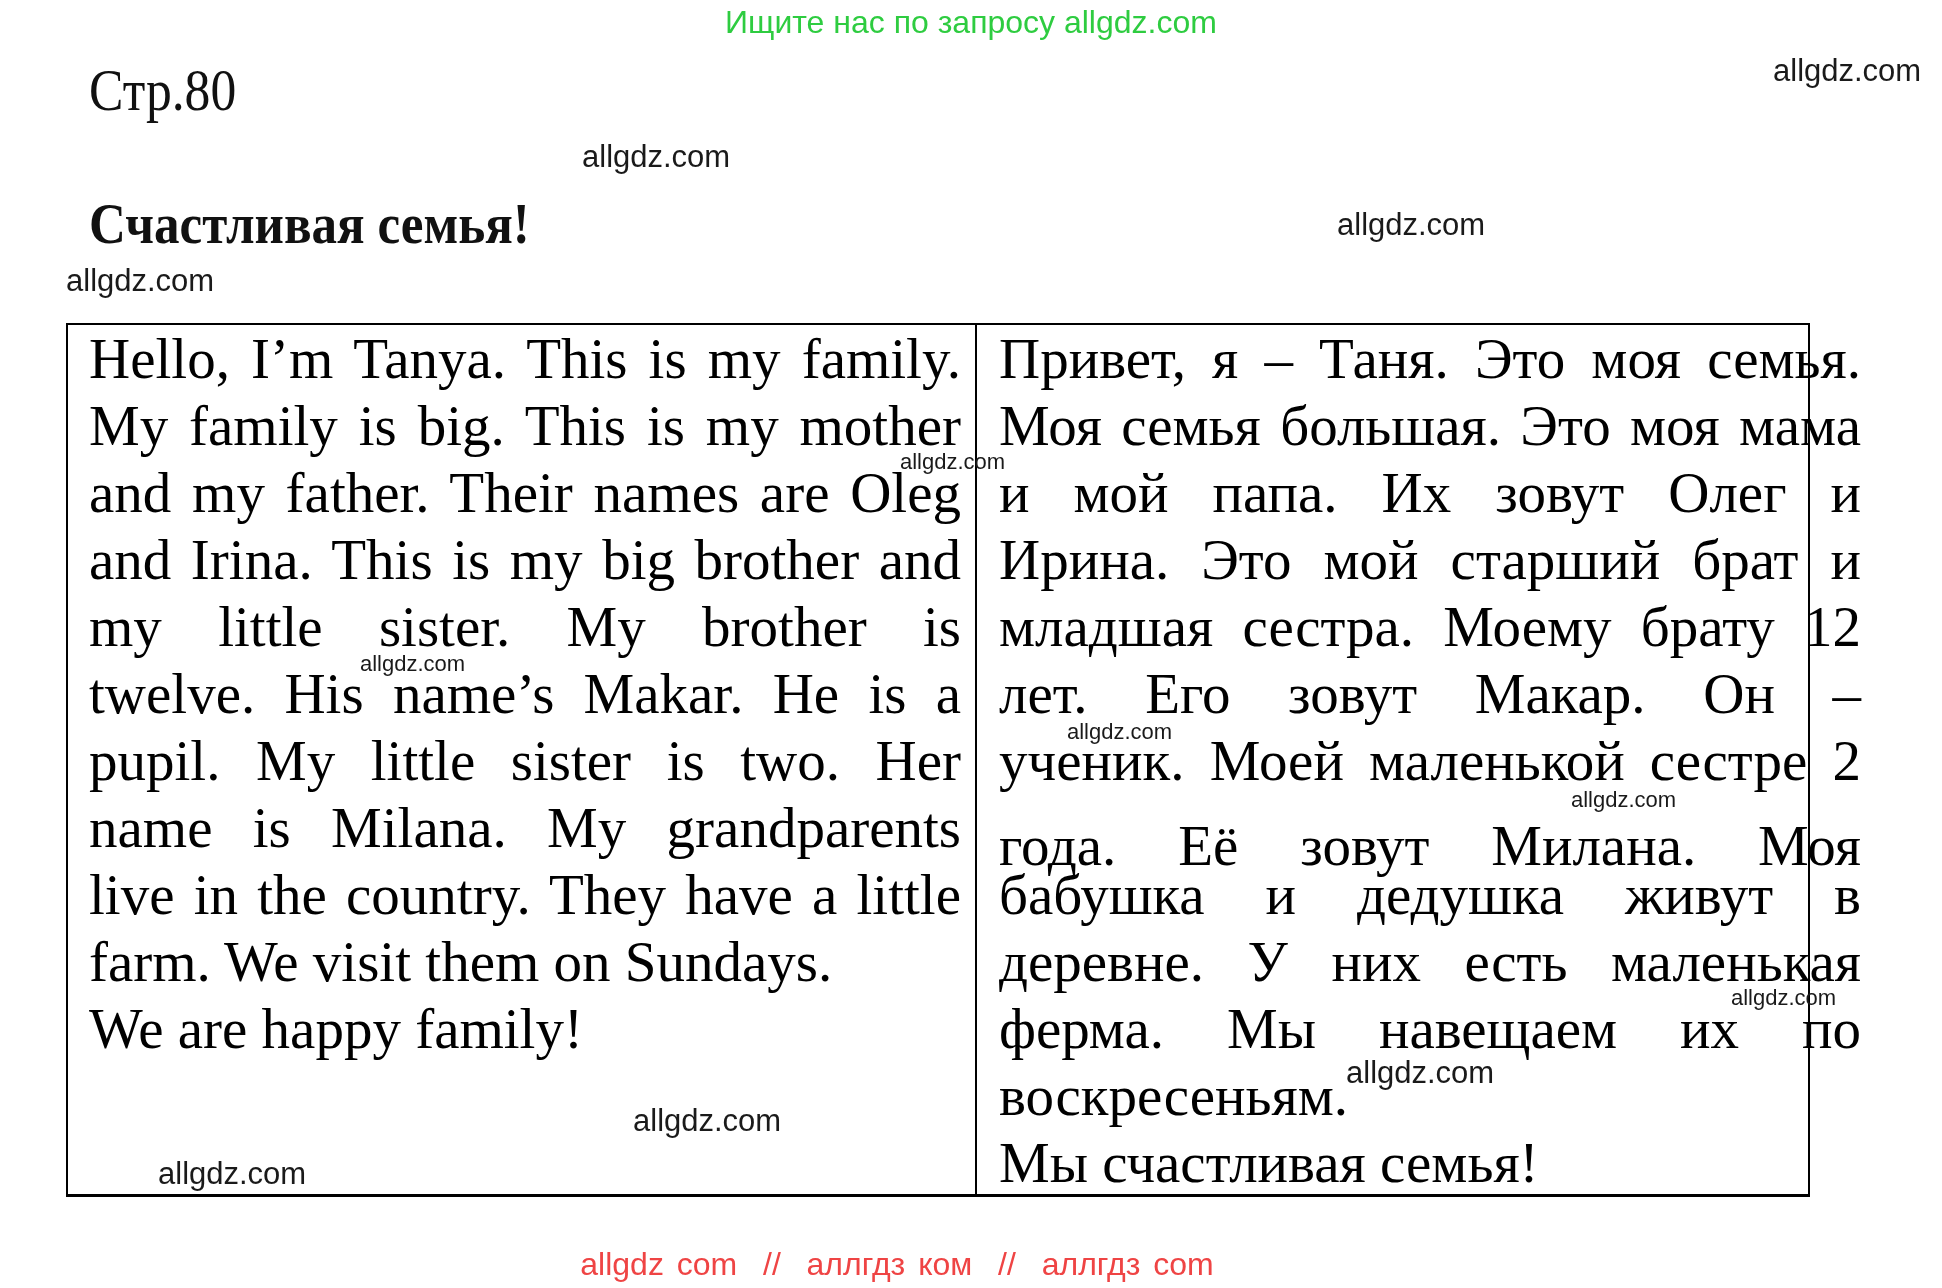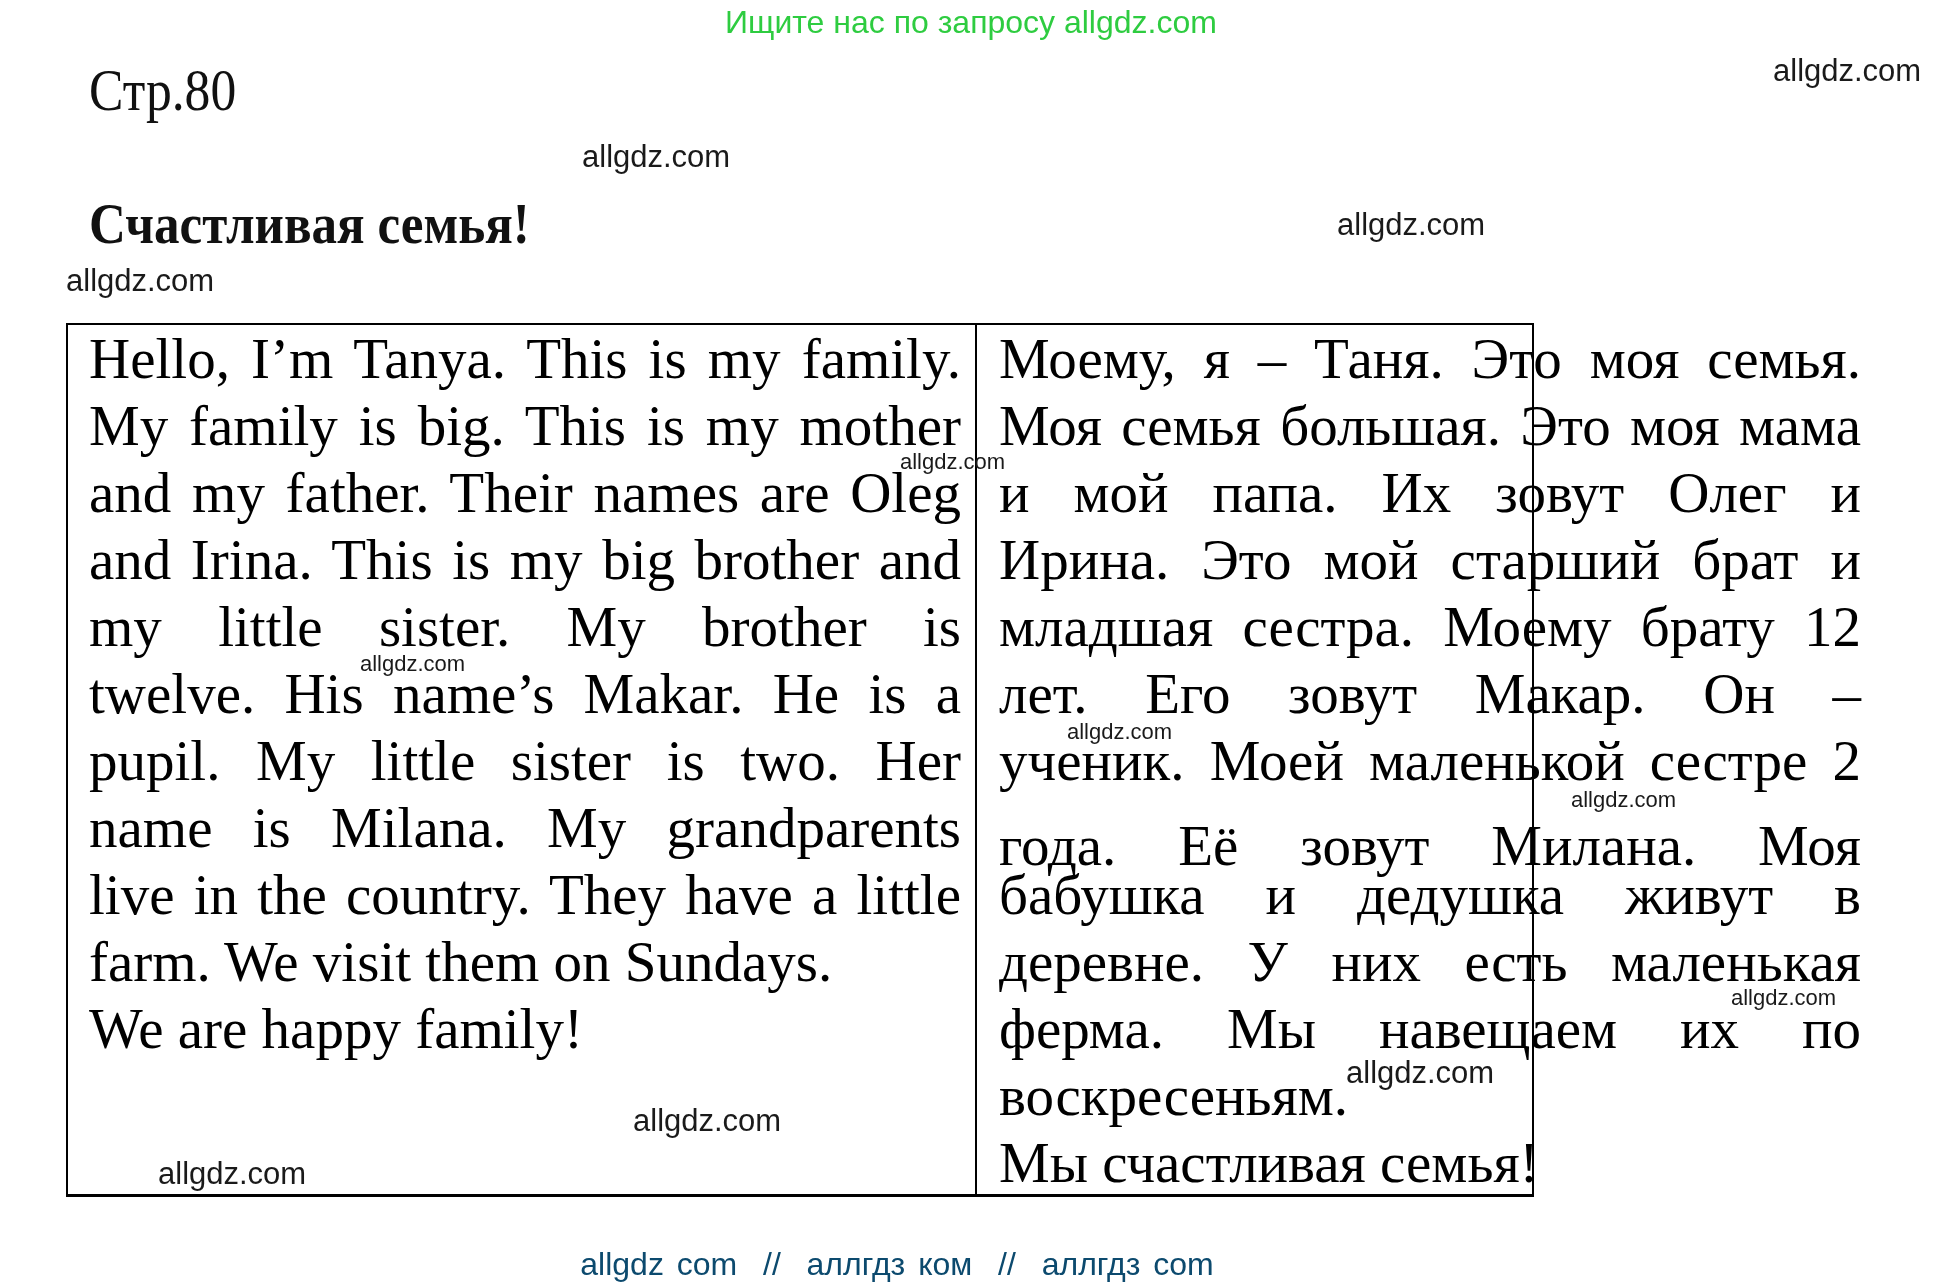--- a/index.html
+++ b/index.html
@@ -8,36 +8,36 @@
   .sans { font-family: "Liberation Sans", "DejaVu Sans", sans-serif; }
   .serif { font-family: "Liberation Serif", "DejaVu Serif", serif; }
 
   .promo { top: 3px; left: 0; width: 1942px; text-align: center; font-size: 32px; color: #2ecc40; line-height: 38px; }
   .page-num { left: 89px; top: 58px; font-size: 60px; line-height: 64px; color: #111; transform: scaleX(0.86); transform-origin: left top; }
   .title { left: 89px; top: 192px; font-size: 58px; line-height: 64px; font-weight: bold; color: #111; transform: scaleX(0.88); transform-origin: left top; }
   .wm { color: #1a1a1a; font-size: 31px; line-height: 34px; }
   .wm-sm { color: #1a1a1a; font-size: 22px; line-height: 24px; }
 
   .text-table {
-    position: absolute; left: 66px; top: 323px; width: 1468px; height: 874px;
+    position: absolute; left: 66px; top: 323px; width: 1744px; height: 874px;
     border: 2px solid #000; border-bottom-width: 3px; box-sizing: border-box;
   }
   .divider { position: absolute; left: 907px; top: 0; bottom: 0; width: 2px; background: #000; }
   .col { position: absolute; top: 0; }
   .col-en { left: 21px; width: 872px; }
   .col-ru { left: 931px; width: 862px; }
   .line {
     position: absolute; left: 0; width: 100%; height: 67px;
     font-family: "Liberation Serif", "DejaVu Serif", serif;
     font-size: 57px; line-height: 67px; color: #000;
     text-align: justify; text-align-last: justify; white-space: nowrap;
   }
   .line.last { text-align-last: left; }
 
-  .footer { top: 1246px; left: 0; width: 1794px; text-align: center; font-size: 32px; line-height: 36px; color: #0c4a6e; word-spacing: 4px; }
+  .footer { top: 1246px; left: 0; width: 1794px; text-align: center; font-size: 32px; line-height: 36px; color: #ef4444; word-spacing: 4px; }
 </style>
 </head>
 <body>
 
 <div class="abs sans promo">Ищите нас по запросу allgdz.com</div>
 
 <div class="abs serif page-num">Стр.80</div>
 <div class="abs serif title">Счастливая семья!</div>
 
 <div class="abs sans wm" style="left:1773px; top:54px;">allgdz.com</div>
@@ -56,21 +56,21 @@
     <div class="line" style="top: 402px; text-align: left; word-spacing: 0px; font-family: Liberation Serif, serif;">pupil. My little sister is two. Her</div>
     <div class="line" style="top: 469px; text-align: left; word-spacing: 0px;">name is Milana. My grandparents</div>
     <div class="line" style="top: 536px; text-align: left; word-spacing: 0px;">live in the country. They have a little</div>
     <div class="line last" style="top:603px;">farm. We visit them on Sundays.</div>
     <div class="line last" style="top:670px;">We are happy family!</div>
   </div>
 
   <div class="divider"></div>
 
   <div class="col col-ru">
-    <div class="line" style="top: 0px; text-align: left; word-spacing: 0px;">Моему, я – Таня. Это моя семья.</div>
+    <div class="line" style="top: 0px; text-align: left; word-spacing: 0px;">Привет, я – Таня. Это моя семья.</div>
     <div class="line" style="top: 67px; text-align: center; word-spacing: 0px;">Моя семья большая. Это моя мама</div>
     <div class="line" style="top: 134px; text-align: left; word-spacing: 0px;">и мой папа. Их зовут Олег и</div>
     <div class="line" style="top: 201px; text-align: center; word-spacing: 0px;">Ирина. Это мой старший брат и</div>
     <div class="line" style="top: 268px; text-align: left; word-spacing: 0px;">младшая сестра. Моему брату 12</div>
     <div class="line" style="top: 335px; text-align: center; word-spacing: 0px;">лет. Его зовут Макар. Он –</div>
     <div class="line" style="top: 402px; text-align: left; word-spacing: 0px;">ученик. Моей маленькой сестре 2</div>
     <div class="line" style="top: 487px; text-align: left; word-spacing: 0px;">года. Её зовут Милана. Моя</div>
     <div class="line" style="top: 536px; text-align: left; word-spacing: 0px;">бабушка и дедушка живут в</div>
     <div class="line" style="top: 603px; text-align: left; word-spacing: 0px;">деревне. У них есть маленькая</div>
     <div class="line" style="top: 670px; text-align: left; word-spacing: 0px;">ферма. Мы навещаем их по</div>

